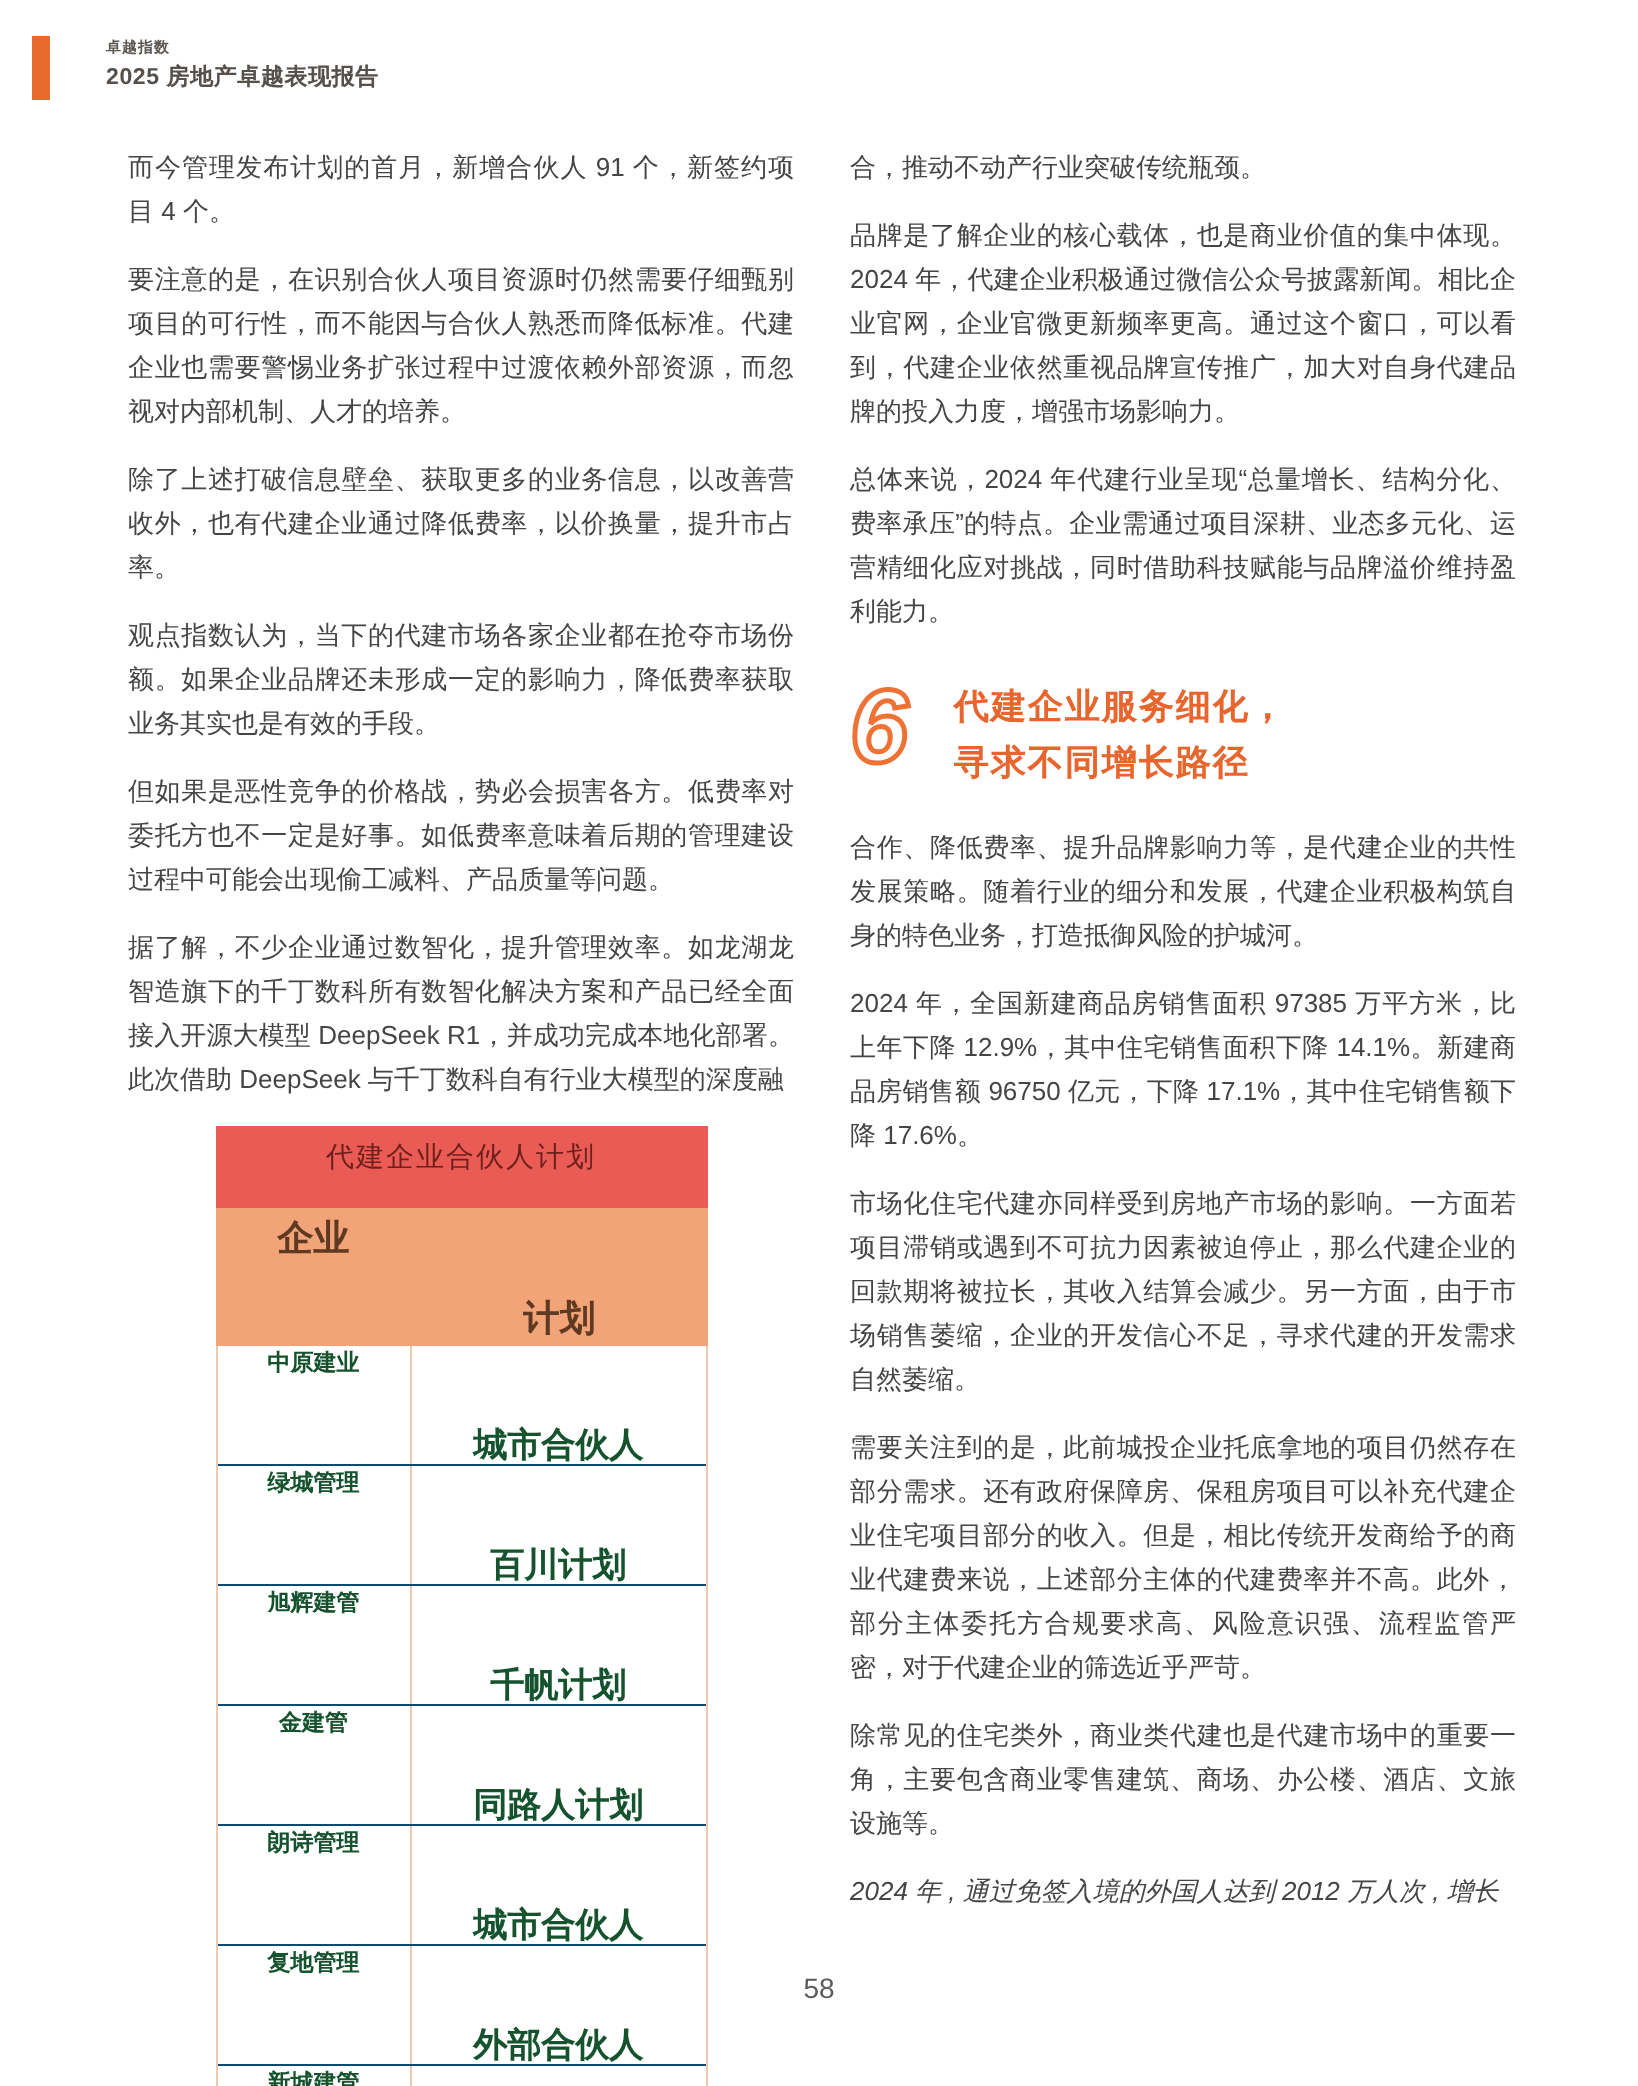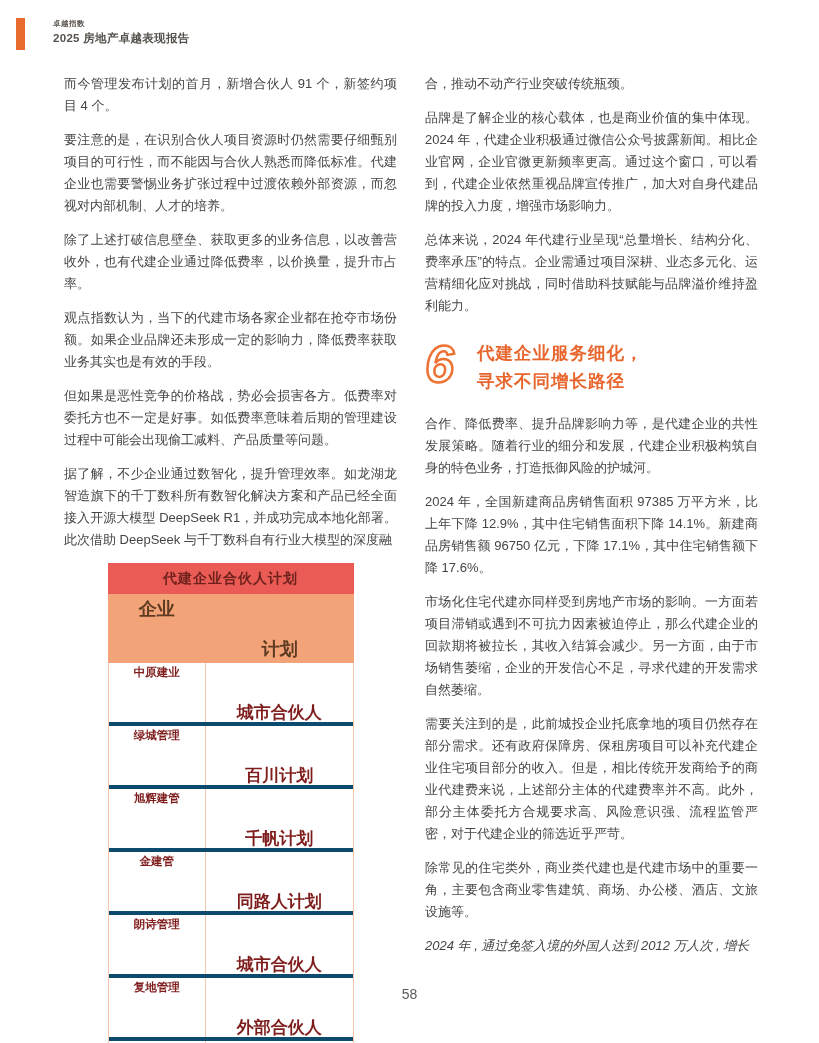--- a/index.html
+++ b/index.html
@@ -25,28 +25,28 @@
   .col { width: 338px; }
   .col p {
     font-size: 13px; line-height: 22px; margin: 0 0 12px;
     text-align: justify; color: #454545;
   }
   .col p:last-child { margin-bottom: 5px; font-style: italic; }
 
   
   .ptable { width: 246px; margin: 10px auto 0; font-size: 12px; }
   .pt-title {
-    background: #EA5B55; color: #6e211c; font-weight: bold;
-    text-align: center; font-size: 14px; padding: 7px 0 6px; letter-spacing: 1px;
+    background: #EA5B55; color: #6e211c; font-weight: normal;
+    text-align: center; font-size: 14px; padding: 7px 0 16px; letter-spacing: 1px;
   }
   .pt-head { background: #F2A377; display: flex; color: #5f3a22; font-weight: bold; }
   .pt-head .c1, .pt-head .c2 { padding: 3px 0 2px; text-align: center; font-size: 18px; }
   .c1 { width: 40%; } .c2 { width: 60%; margin-top: 40px; }
   .pt-body { border-left: 1px solid #f3c6ae; border-right: 1px solid #f3c6ae; }
-  .pt-row { display: flex; border-bottom: 4px solid #0c4a6e; color: #7f1d1d; font-weight: bold; }
+  .pt-row { display: flex; border-bottom: 1px solid #0c4a6e; color: #14532d; font-weight: bold; }
   .pt-row .c1 { padding: 1px 0; text-align: center; border-right: 1px solid #f3c6ae; font-size: 11.5px; line-height: 17px; }
   .pt-row .c2 { padding: 1px 0; text-align: center; font-size: 17px; line-height: 17px; }
   .pt-src {
     border: 1px solid #f3c6ae; border-top: none; text-align: center;
     font-size: 10px; color: #4a4a4a; font-weight: bold; padding: 4px 0 5px;
   }
 
   
   .section { display: flex; align-items: flex-start; margin: 16px 0 18px; }
   .sec-num {

